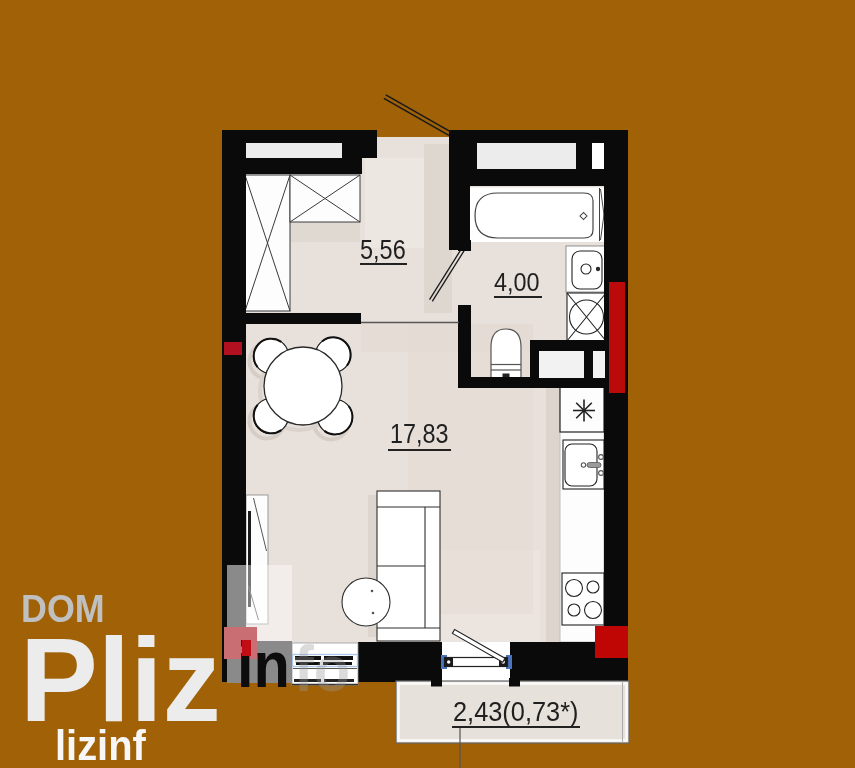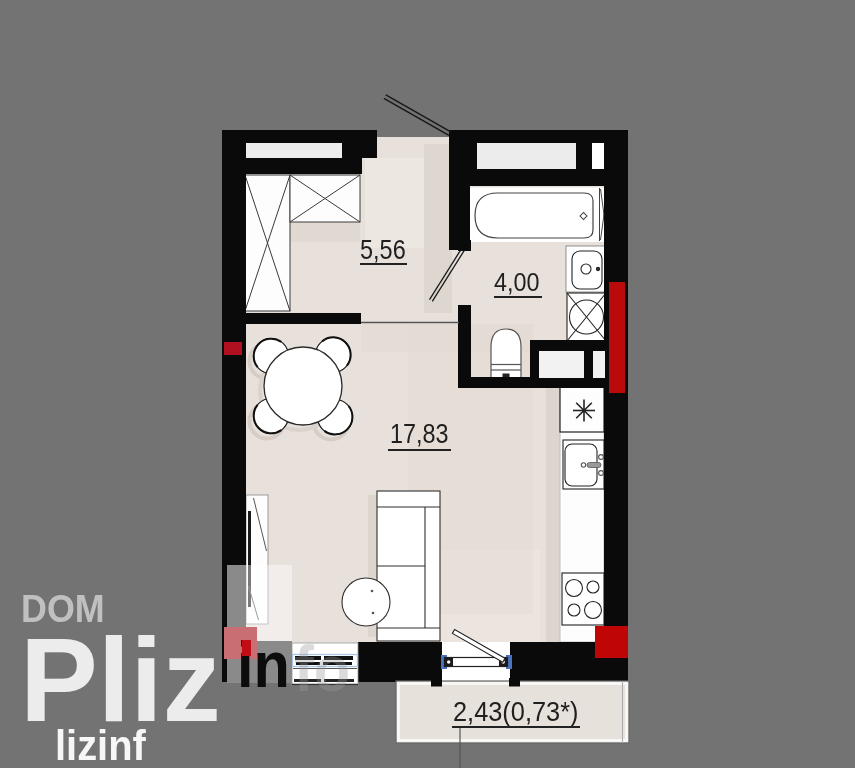--- a/index.html
+++ b/index.html
@@ -1,16 +1,16 @@
 <!DOCTYPE html>
 <html><head>
 <meta charset="utf-8">
 <style>
   html,body{margin:0;padding:0;background:#ffffff;}
-  .wrap{position:relative;width:855px;height:768px;overflow:hidden;background:#737373;}
+  .wrap{position:relative;width:855px;height:768px;overflow:hidden;background:#a16207;}
   svg{position:absolute;left:0;top:0;}
   text{font-family:"Liberation Sans", sans-serif;}
 </style>
 </head>
 <body>
 <div class="wrap">
 <svg width="855" height="768" viewBox="0 0 855 768">
 
   <rect x="246" y="140" width="206" height="184" fill="#e8e1db"></rect>
 

